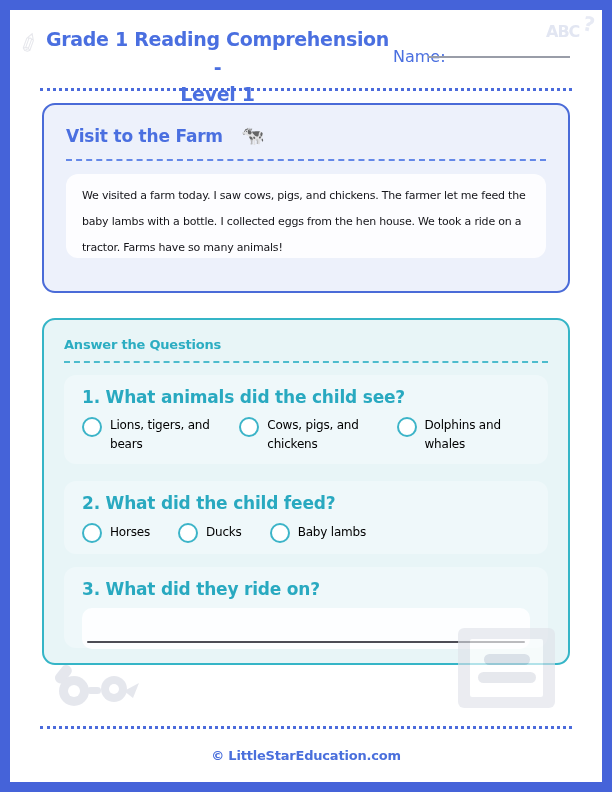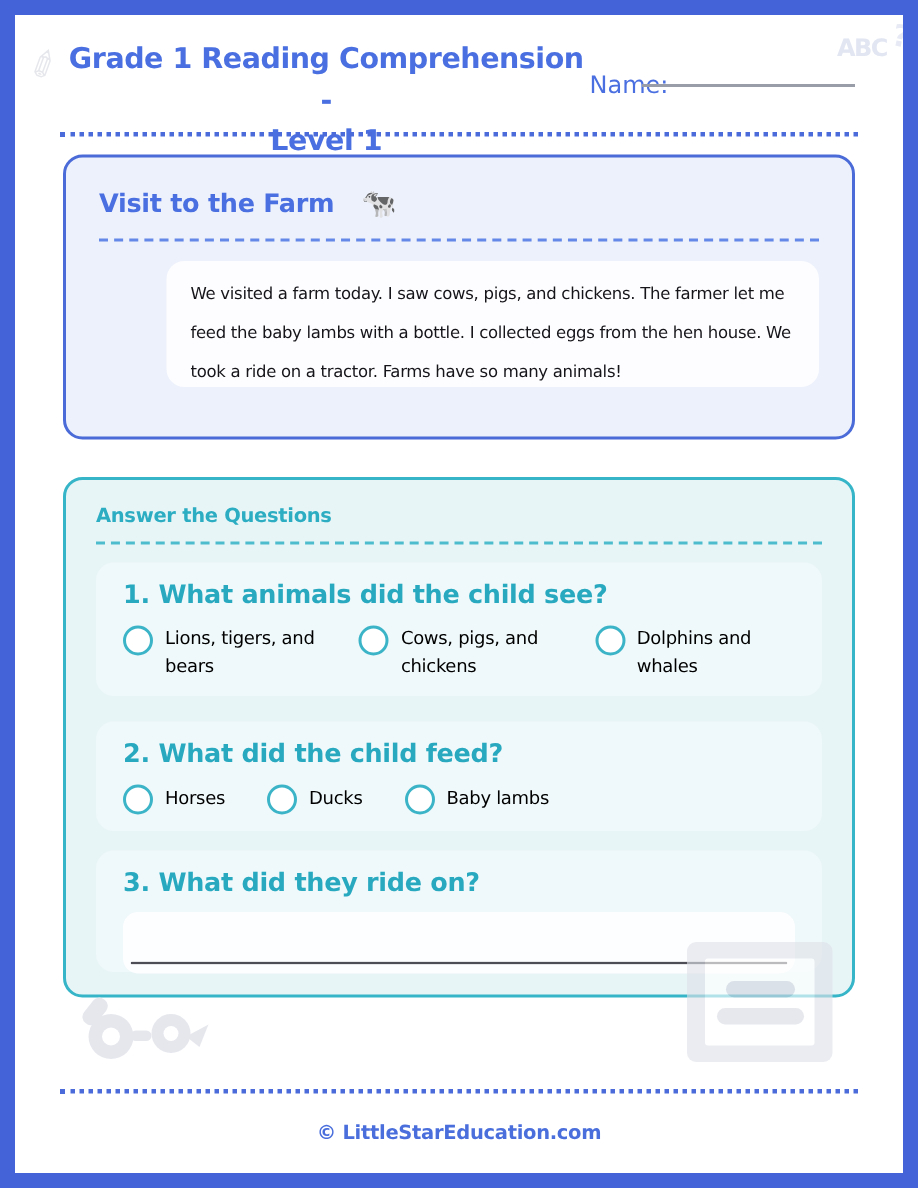--- a/index.html
+++ b/index.html
@@ -23,21 +23,21 @@
     text-align:center;color:#4a6fe0;font-weight:bold;
     font-size:19px;line-height:1.45;letter-spacing:-0.3px;
   }
   .name-row{position:absolute;left:383px;top:37px;}
   .name-label{color:#4a6fe0;font-weight:normal;font-size:16px;}
   .name-line{
     position:absolute;left:418px;top:46px;width:142px;height:0;
     border-bottom:2px solid #999da8;
   }
   .abc-icon{
-    position:absolute;left:548px;top:12px;width:50px;height:34px;
+    position:absolute;left:536px;top:12px;width:50px;height:34px;
     color:#e2e6f2;font-weight:bold;font-size:16px;letter-spacing:-1px;
   }
   .abc-icon .curl{
     position:absolute;right:2px;top:-10px;font-size:20px;color:#e7eaf4;
     transform:rotate(12deg);
   }
   .dotted-divider{
     position:absolute;left:30px;width:532px;height:0;
     border-top:3px dotted #4b6bdb;
   }
@@ -50,21 +50,21 @@
     background:#edf1fb;
     border:2.5px solid #4a6bd8;border-radius:13px;
     padding:19px 22px 0 22px;
   }
   .farm-title-row{display:flex;align-items:center;gap:18px;}
   .farm-title{color:#4a6fe0;font-weight:bold;font-size:17px;letter-spacing:-0.2px;}
   .cow-icon{font-size:19px;filter:grayscale(1);opacity:.85;}
   .farm-dash{margin-top:12px;border:0;border-top:2px dashed #6488e8;}
   .passage-box{
     margin-top:13px;background:#fdfdff;border-radius:12px;
-    padding:9px 16px;height:66px;margin-left:45px;
+    padding:9px 16px;height:66px;
   }
   .passage-text{
     color:#15151a;font-size:11px;line-height:26px;letter-spacing:-0.2px;
   }
   
   .questions-section{
     position:absolute;left:32px;top:308px;width:528px;height:347px;
     box-sizing:border-box;
     background:#e8f5f7;
     border:2.5px solid #35b5c7;border-radius:13px;

